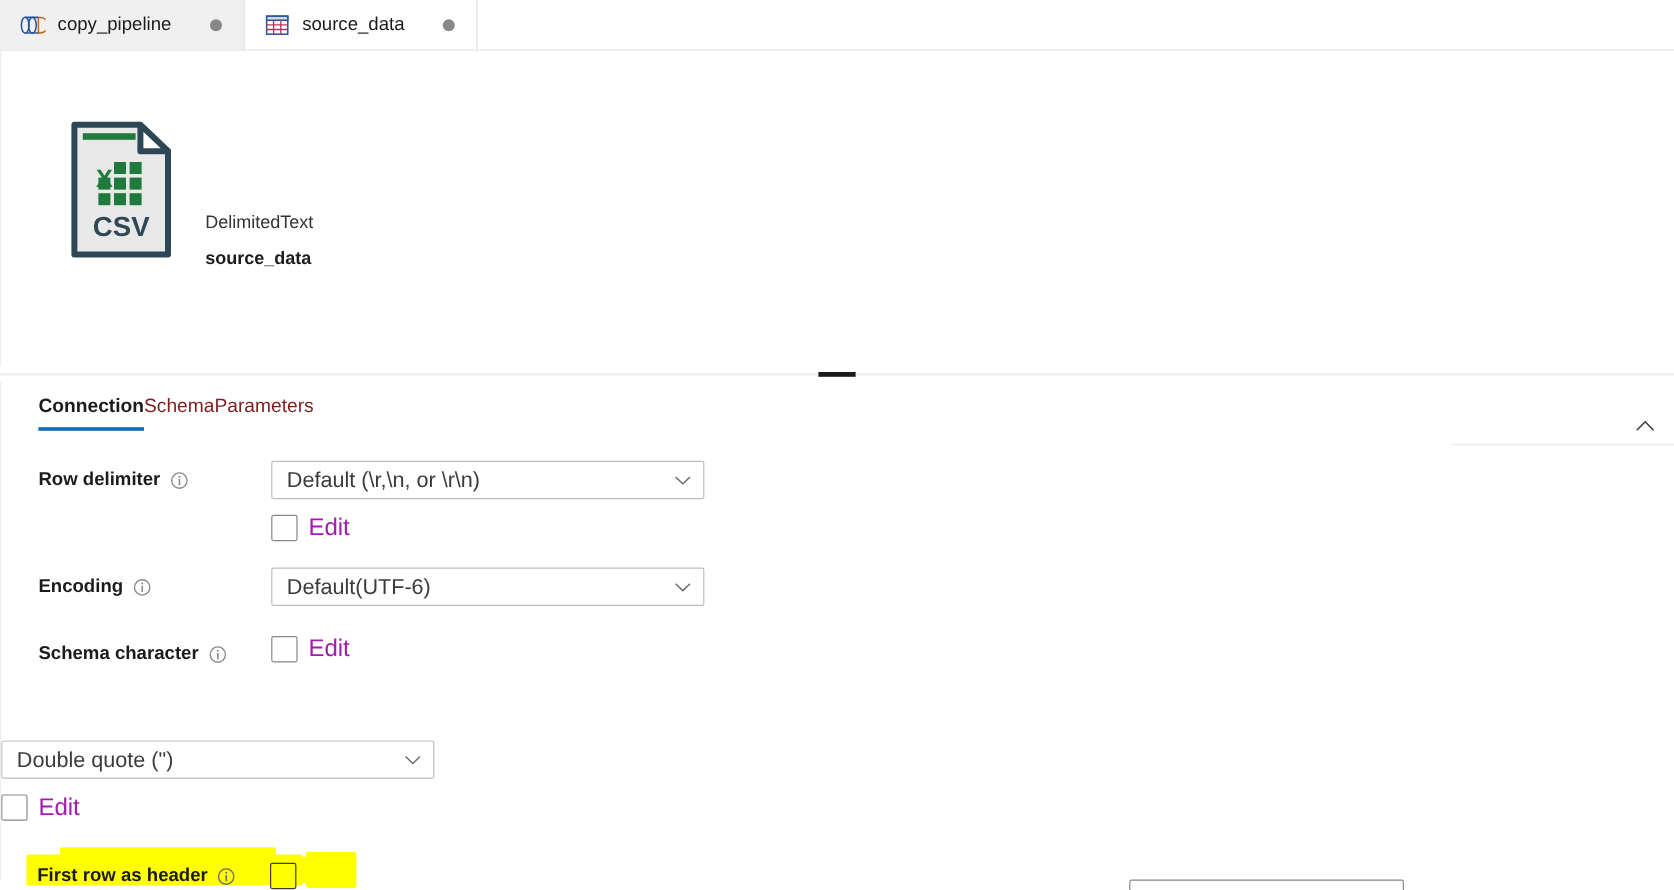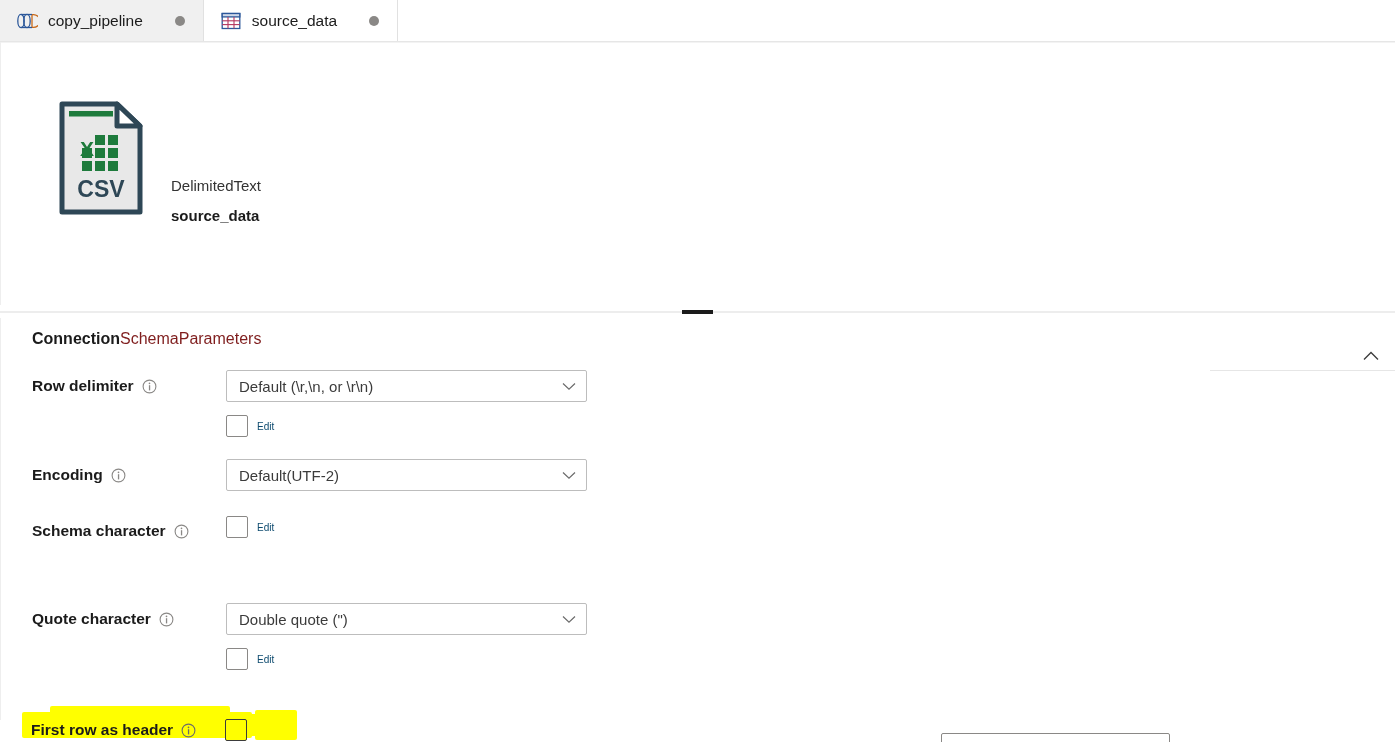--- a/index.html
+++ b/index.html
@@ -132,21 +132,21 @@
   }
   .collapse-btn {
     position: absolute; right: 8px; top: 22px;
     width: 32px; height: 32px;
     display: flex; align-items: center; justify-content: center;
     cursor: pointer;
   }
 
   
   .formpane {
-    position: absolute; left: 0; top: 349px;
+    position: absolute; left: 0; top: 363px;
     width: 1210px; height: 371px;
     background: #ffffff;
     border-left: 1px solid #eeeeee;
     overflow: hidden;
   }
   .frow {
     position: absolute;
     left: 0;
     display: flex;
     align-items: flex-start;
@@ -163,21 +163,21 @@
   }
   .fcontrol { display: flex; flex-direction: column; gap: 12px; }
   .dropdown {
     position: relative;
     width: 361px; height: 32px;
     border: 1px solid #bdbdbd;
     border-radius: 2px;
     background: #ffffff;
     display: flex; align-items: center;
     padding: 0 32px 0 12px;
-    font-size: 15px;
+    font-size: 18px;
     color: #3b3b3b;
     cursor: pointer;
     white-space: nowrap;
     overflow: hidden;
   }
   .dropdown .chev {
     position: absolute; right: 10px; top: 0; bottom: 0;
     display: flex; align-items: center;
   }
   .checkrow {
@@ -185,21 +185,21 @@
     height: 24px;
   }
   .checkbox {
     width: 22px; height: 22px;
     border: 1px solid #8a8886;
     border-radius: 2px;
     background: #ffffff;
     flex: 0 0 auto;
     cursor: pointer;
   }
-  .checklabel { font-size: 10px; color: #0c4a6e; }
+  .checklabel { font-size: 20px; color: #a21caf; }
 
   .info-icon { display: inline-flex; align-items: center; }
 
   
   .hl {
     position: absolute;
     background: #ffff00;
     z-index: 0;
     border-radius: 2px;
   }
@@ -360,21 +360,21 @@
         <span class="info-icon">
           <svg width="15" height="15" viewBox="0 0 15 15">
             <circle cx="7.5" cy="7.5" r="6.4" fill="none" stroke="#8a8886" stroke-width="1.1"></circle>
             <circle cx="7.5" cy="4.3" r="0.85" fill="#8a8886"></circle>
             <rect x="6.9" y="6.2" width="1.3" height="5.2" fill="#8a8886"></rect>
           </svg>
         </span>
       </div>
       <div class="fcontrol">
         <div class="dropdown">
-          <span>Default(UTF-2)</span>
+          <span>Default(UTF-6)</span>
           <span class="chev">
             <svg width="14" height="9" viewBox="0 0 14 9">
                 <polyline points="1,1.5 7,7.2 13,1.5" fill="none" stroke="#6b6b6b" stroke-width="1.2"></polyline>
               </svg>
           </span>
         </div>
       </div>
     </div>
 
     <div class="frow" style="top:166px;">
@@ -390,30 +390,20 @@
       </div>
       <div class="fcontrol">
         <div class="checkrow">
           <span class="checkbox"></span>
           <span class="checklabel">Edit</span>
         </div>
       </div>
     </div>
 
     <div class="frow" style="top:254px;">
-      <div class="flabel">
-        <span>Quote character</span>
-        <span class="info-icon">
-          <svg width="15" height="15" viewBox="0 0 15 15">
-            <circle cx="7.5" cy="7.5" r="6.4" fill="none" stroke="#8a8886" stroke-width="1.1"></circle>
-            <circle cx="7.5" cy="4.3" r="0.85" fill="#8a8886"></circle>
-            <rect x="6.9" y="6.2" width="1.3" height="5.2" fill="#8a8886"></rect>
-          </svg>
-        </span>
-      </div>
       <div class="fcontrol">
         <div class="dropdown">
           <span>Double quote (")</span>
           <span class="chev">
             <svg width="14" height="9" viewBox="0 0 14 9">
                 <polyline points="1,1.5 7,7.2 13,1.5" fill="none" stroke="#6b6b6b" stroke-width="1.2"></polyline>
               </svg>
           </span>
         </div>
         <div class="checkrow">

